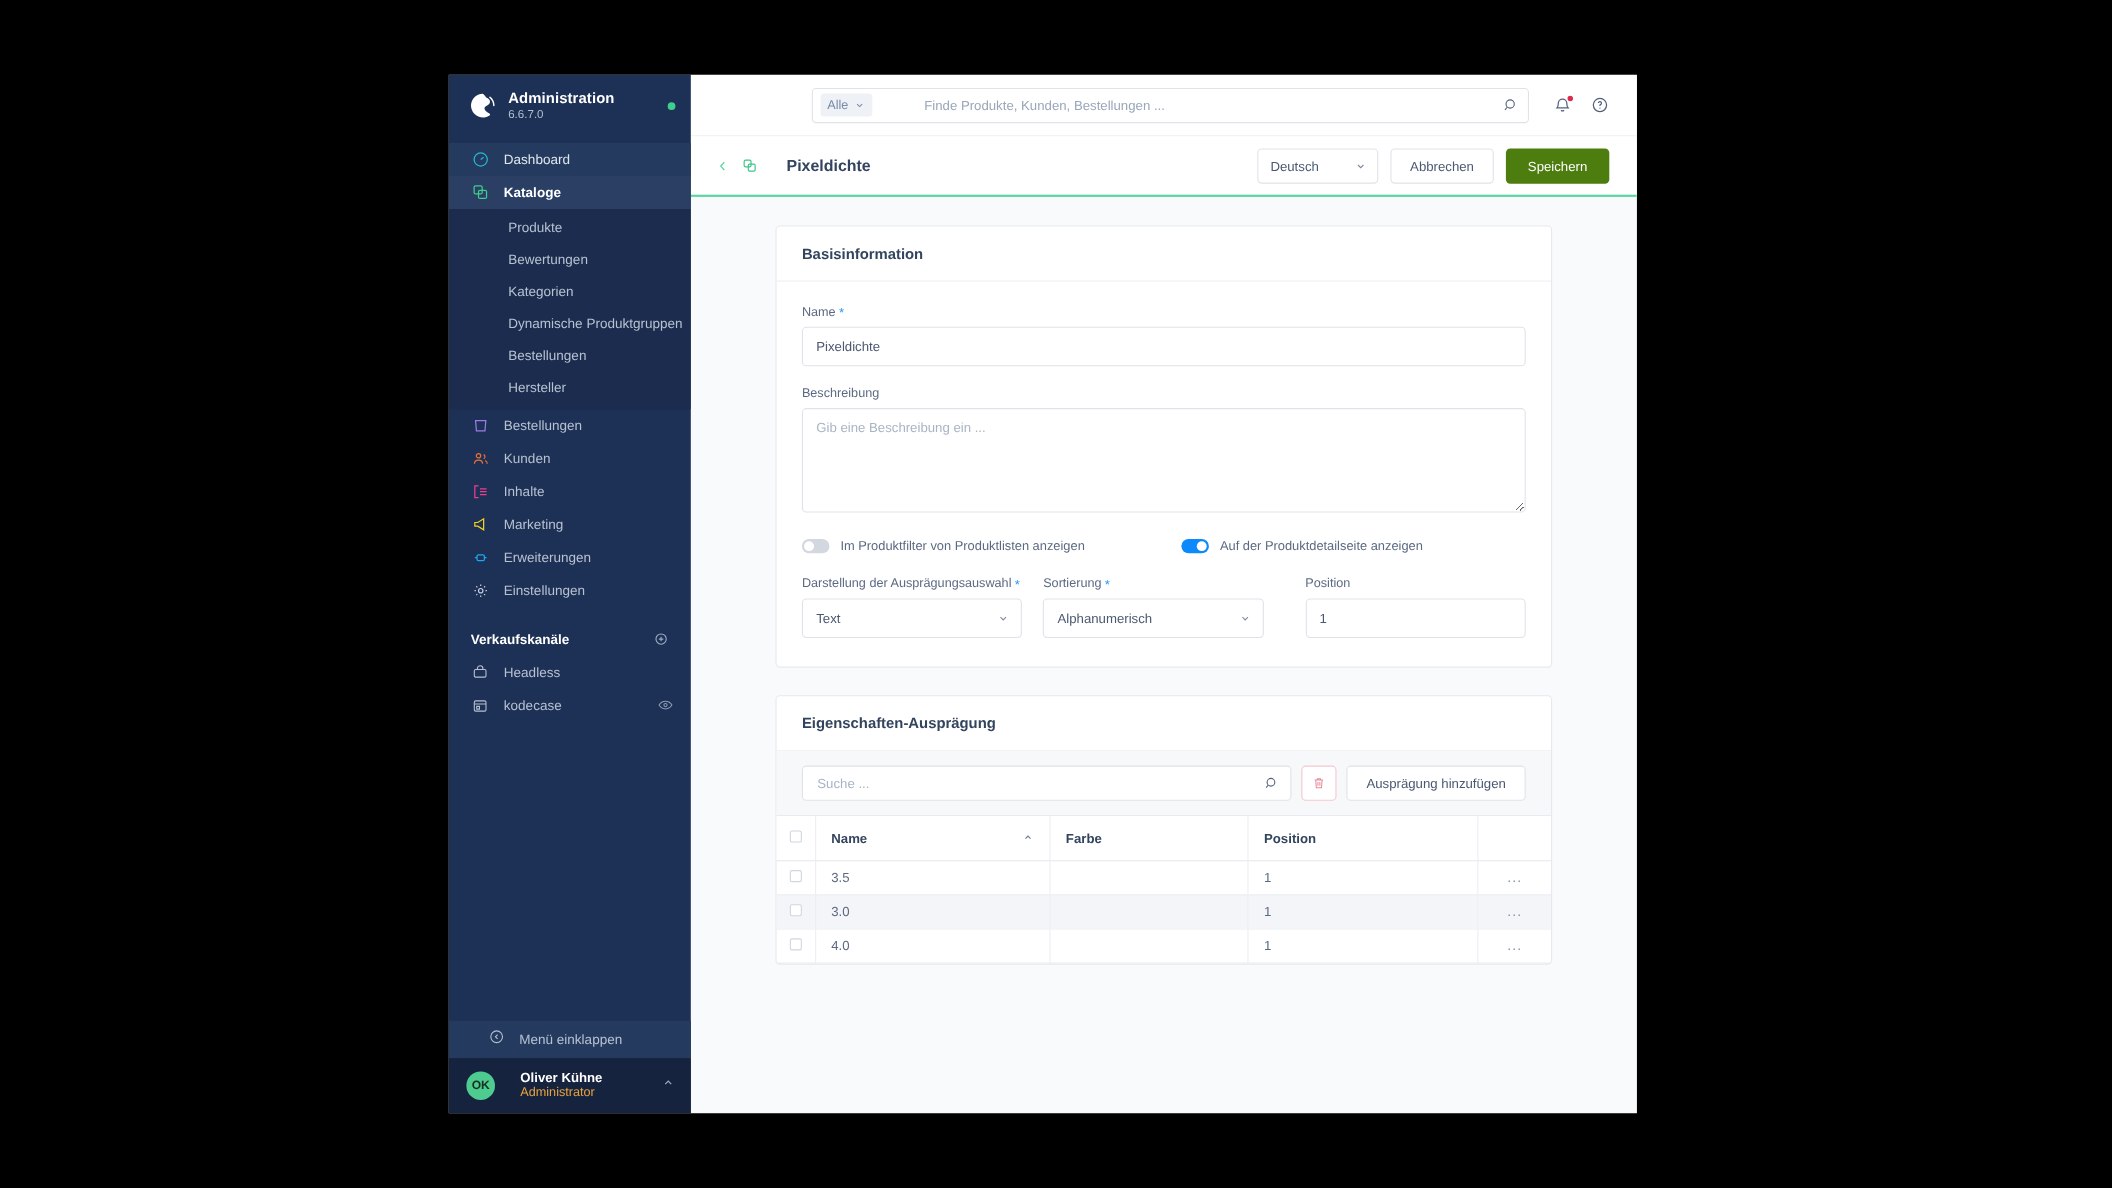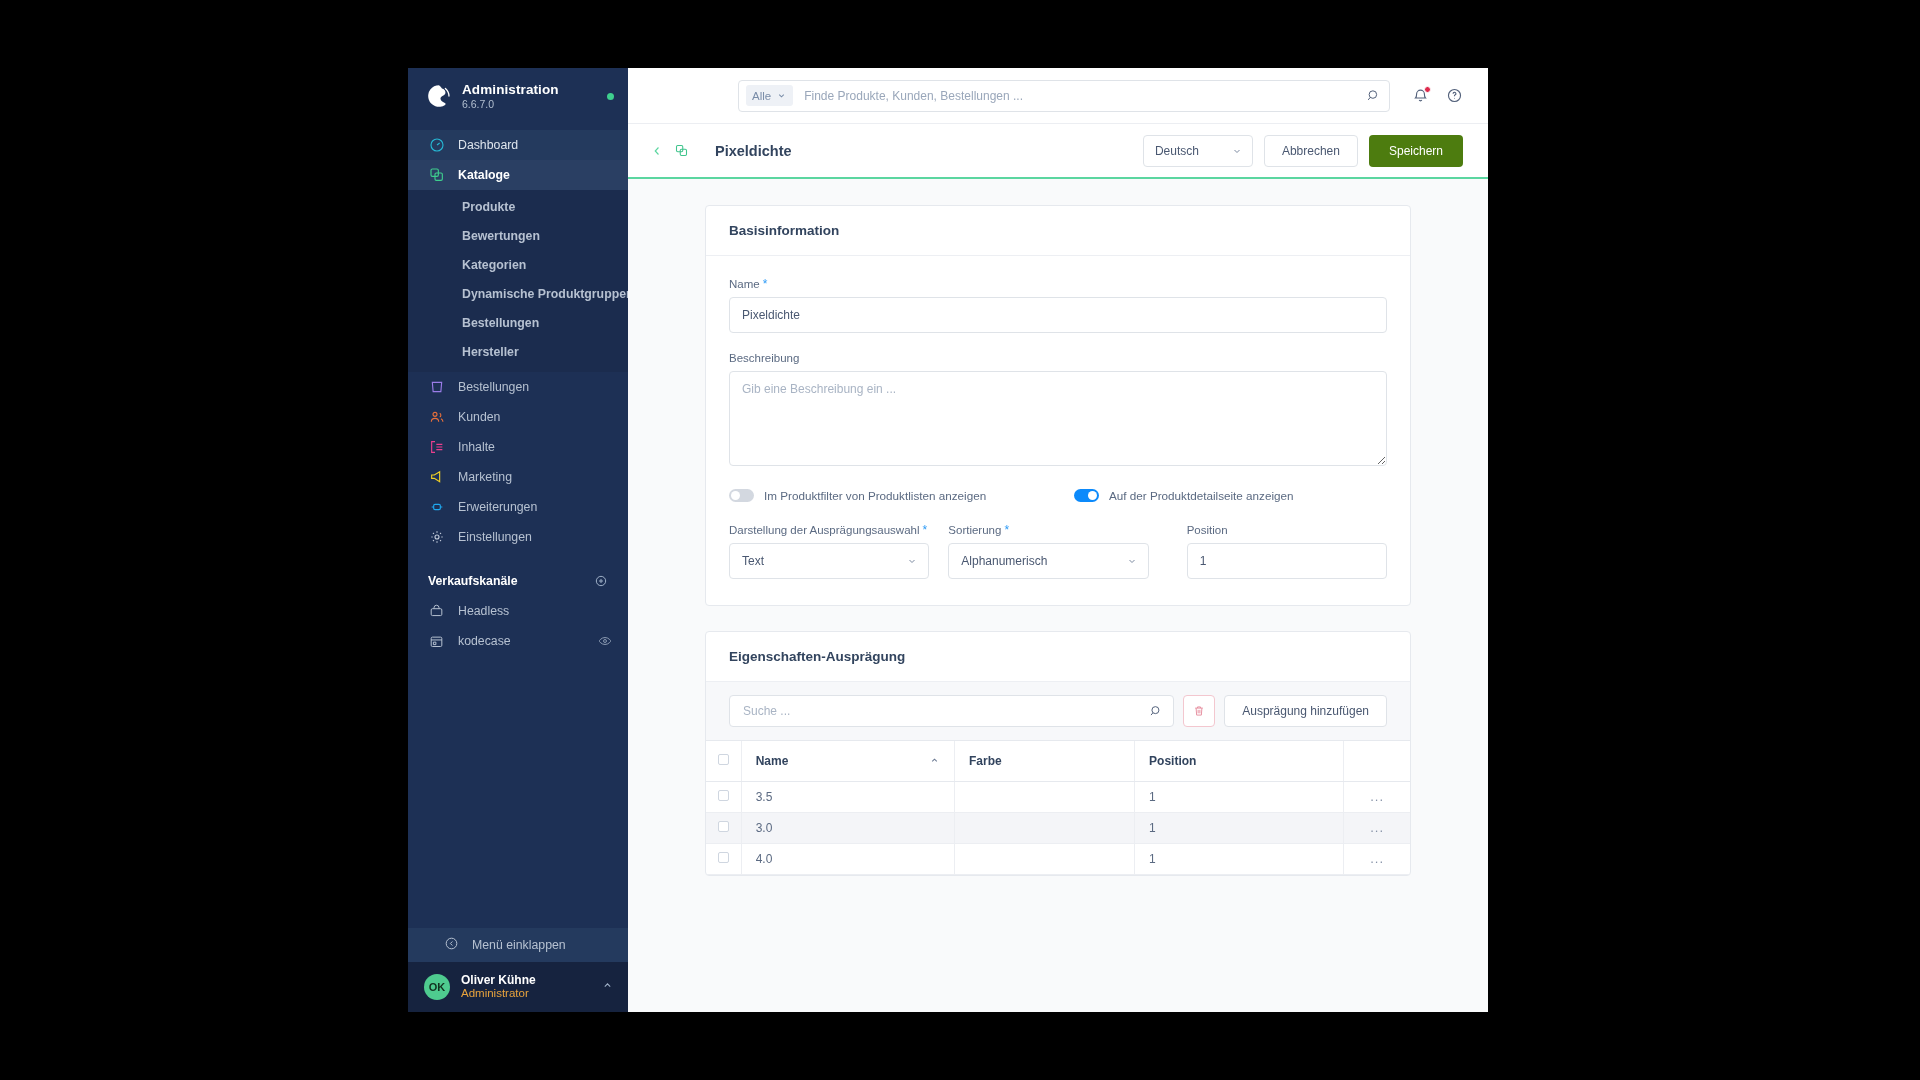--- a/index.html
+++ b/index.html
@@ -48,21 +48,21 @@
   .nav-item .ni-icon { width: 17px; height: 17px; flex: 0 0 17px; display:flex; align-items:center; justify-content:center;}
   .nav-item .ni-label { color: #b6c1d1; font-size: 12.3px; white-space: nowrap; }
   .nav-item.active { background: #2a3f63; }
   .nav-item.active .ni-label { color: #fff; font-weight: bold; }
   .nav-item.hl { background: #243a5e; }
   .nav-item.hl .ni-label { color: #dfe6ee; }
 
   .sub-group { background: #1b2c4e; padding: 2px 0 6px; }
   .sub-item {
     height: 29px; display: flex; align-items: center;
-    padding-left: 54px; cursor: pointer; font-weight: bold;
+    padding-left: 54px; cursor: pointer;
   }
   .sub-item .si-label { color: #b6c1d1; font-size: 12.3px; white-space: nowrap; }
 
   .sb-sect {
     display: flex; align-items: center; justify-content: space-between;
     padding: 22px 20px 8px 20px;
   }
   .sb-sect-label { color: #fff; font-size: 12.3px; font-weight: bold; }
   .sb-sect-add { color: #9fb0c7; display: flex; }
 
@@ -79,21 +79,21 @@
     padding: 0 14px 0 16px; gap: 11px; cursor: pointer;
     flex: 0 0 50px;
   }
   .avatar {
     width: 26px; height: 26px; border-radius: 50%;
     background: #4ecb8f; color: #12321f;
     font-size: 11px; font-weight: bold;
     display: flex; align-items: center; justify-content: center;
     flex: 0 0 26px;
   }
-  .user-names { flex: 1; line-height: 1.2; }
+  .user-names { flex: 1; line-height: 1.2; margin-left: 12px; }
   .user-name { color: #fff; font-size: 12px; font-weight: bold; }
   .user-role { color: #e8a33d; font-size: 11.5px; }
   .user-caret { color: #9fb0c7; }
 
   
   .main { flex: 1; display: flex; flex-direction: column; background: #f9fafb; min-width: 0; }
 
   .topbar {
     height: 56px; flex: 0 0 56px;
     background: #fff;
@@ -104,20 +104,21 @@
   .searchbar {
     margin-left: 110px;
     flex: 1;
     max-width: 660px;
     height: 32px;
     border: 1px solid #dfe3e8;
     border-radius: 4px;
     background: #fff;
     display: flex; align-items: center;
     padding: 0 8px 0 7px;
+    gap: 36px;
   }
   .search-scope {
     background: #eef1f6; border-radius: 3px;
     height: 21px; padding: 0 6px;
     display: flex; align-items: center; gap: 5px;
     color: #798ca8; font-size: 11.5px;
     cursor: pointer;
   }
   .search-input {
     flex: 1; border: none; outline: none;

